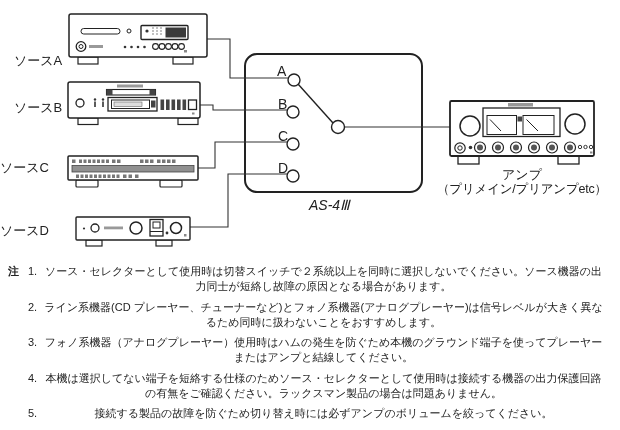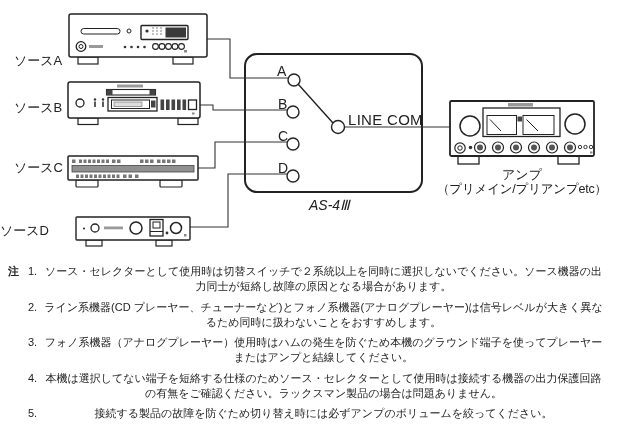--- a/index.html
+++ b/index.html
@@ -7,21 +7,21 @@
   .page {
     position:relative; width:620px; height:430px; background:#fff;
     font-family:"Liberation Sans", sans-serif; color:#222; overflow:hidden;
   }
   .diagram { position:absolute; left:0; top:0; width:620px; height:258px; }
   .diagram svg { position:absolute; left:0; top:0; }
   .lbl { position:absolute; white-space:nowrap; color:#222; }
   .src-lbl { font-size:13px; }
   .src-a { left:14px; top:32px;margin-top:20px; }
   .src-b { left:14px; top:99px; }
-  .src-c { left:14px; top:159px;text-align:center; }
+  .src-c { left:0; top:159px;text-align:center; }
   .src-d { left:0; top:222px; }
   .term { font-size:14px; }
   .term-a { left:277px; top:63px; }
   .term-b { left:278px; top:96px; }
   .term-c { left:278px; top:128px; }
   .term-d { left:278px; top:160px; }
   .linecom { left:348px; top:111px; font-size:15px; letter-spacing:.3px; }
   .model  { left:309px; top:197px; font-size:14px;font-style:italic; }
   .amp-cap { left:422px; width:200px; text-align:center; font-size:13px; }
   .amp-1 { top:166px; }
@@ -228,21 +228,20 @@
     <div class="lbl src-lbl src-a">ソースA</div>
     <div class="lbl src-lbl src-b">ソースB</div>
     <div class="lbl src-lbl src-c">ソースC</div>
     <div class="lbl src-lbl src-d">ソースD</div>
 
     <div class="lbl term term-a">A</div>
     <div class="lbl term term-b">B</div>
     <div class="lbl term term-c">C</div>
     <div class="lbl term term-d">D</div>
 
-    <div class="lbl linecom">LINE COM</div>
     <div class="lbl model">AS-4Ⅲ</div>
 
     <div class="lbl amp-cap amp-1">アンプ</div>
     <div class="lbl amp-cap amp-2">（プリメイン/プリアンプetc）</div>
   </div>
 
   <div class="notes">
     <div class="notes-heading">注</div>
     <ol>
       <li>

